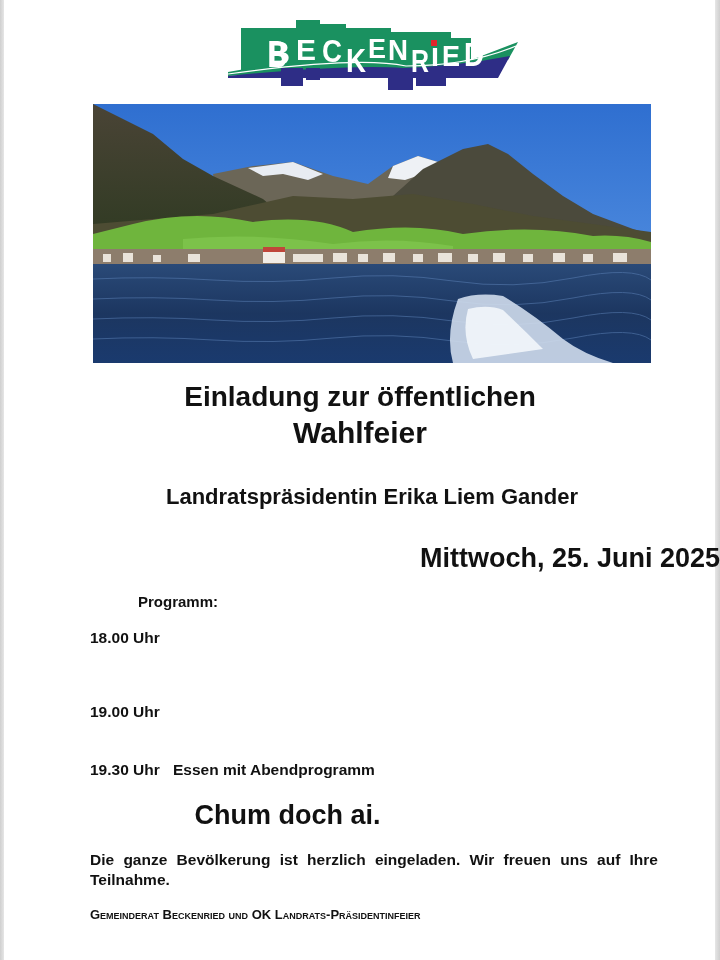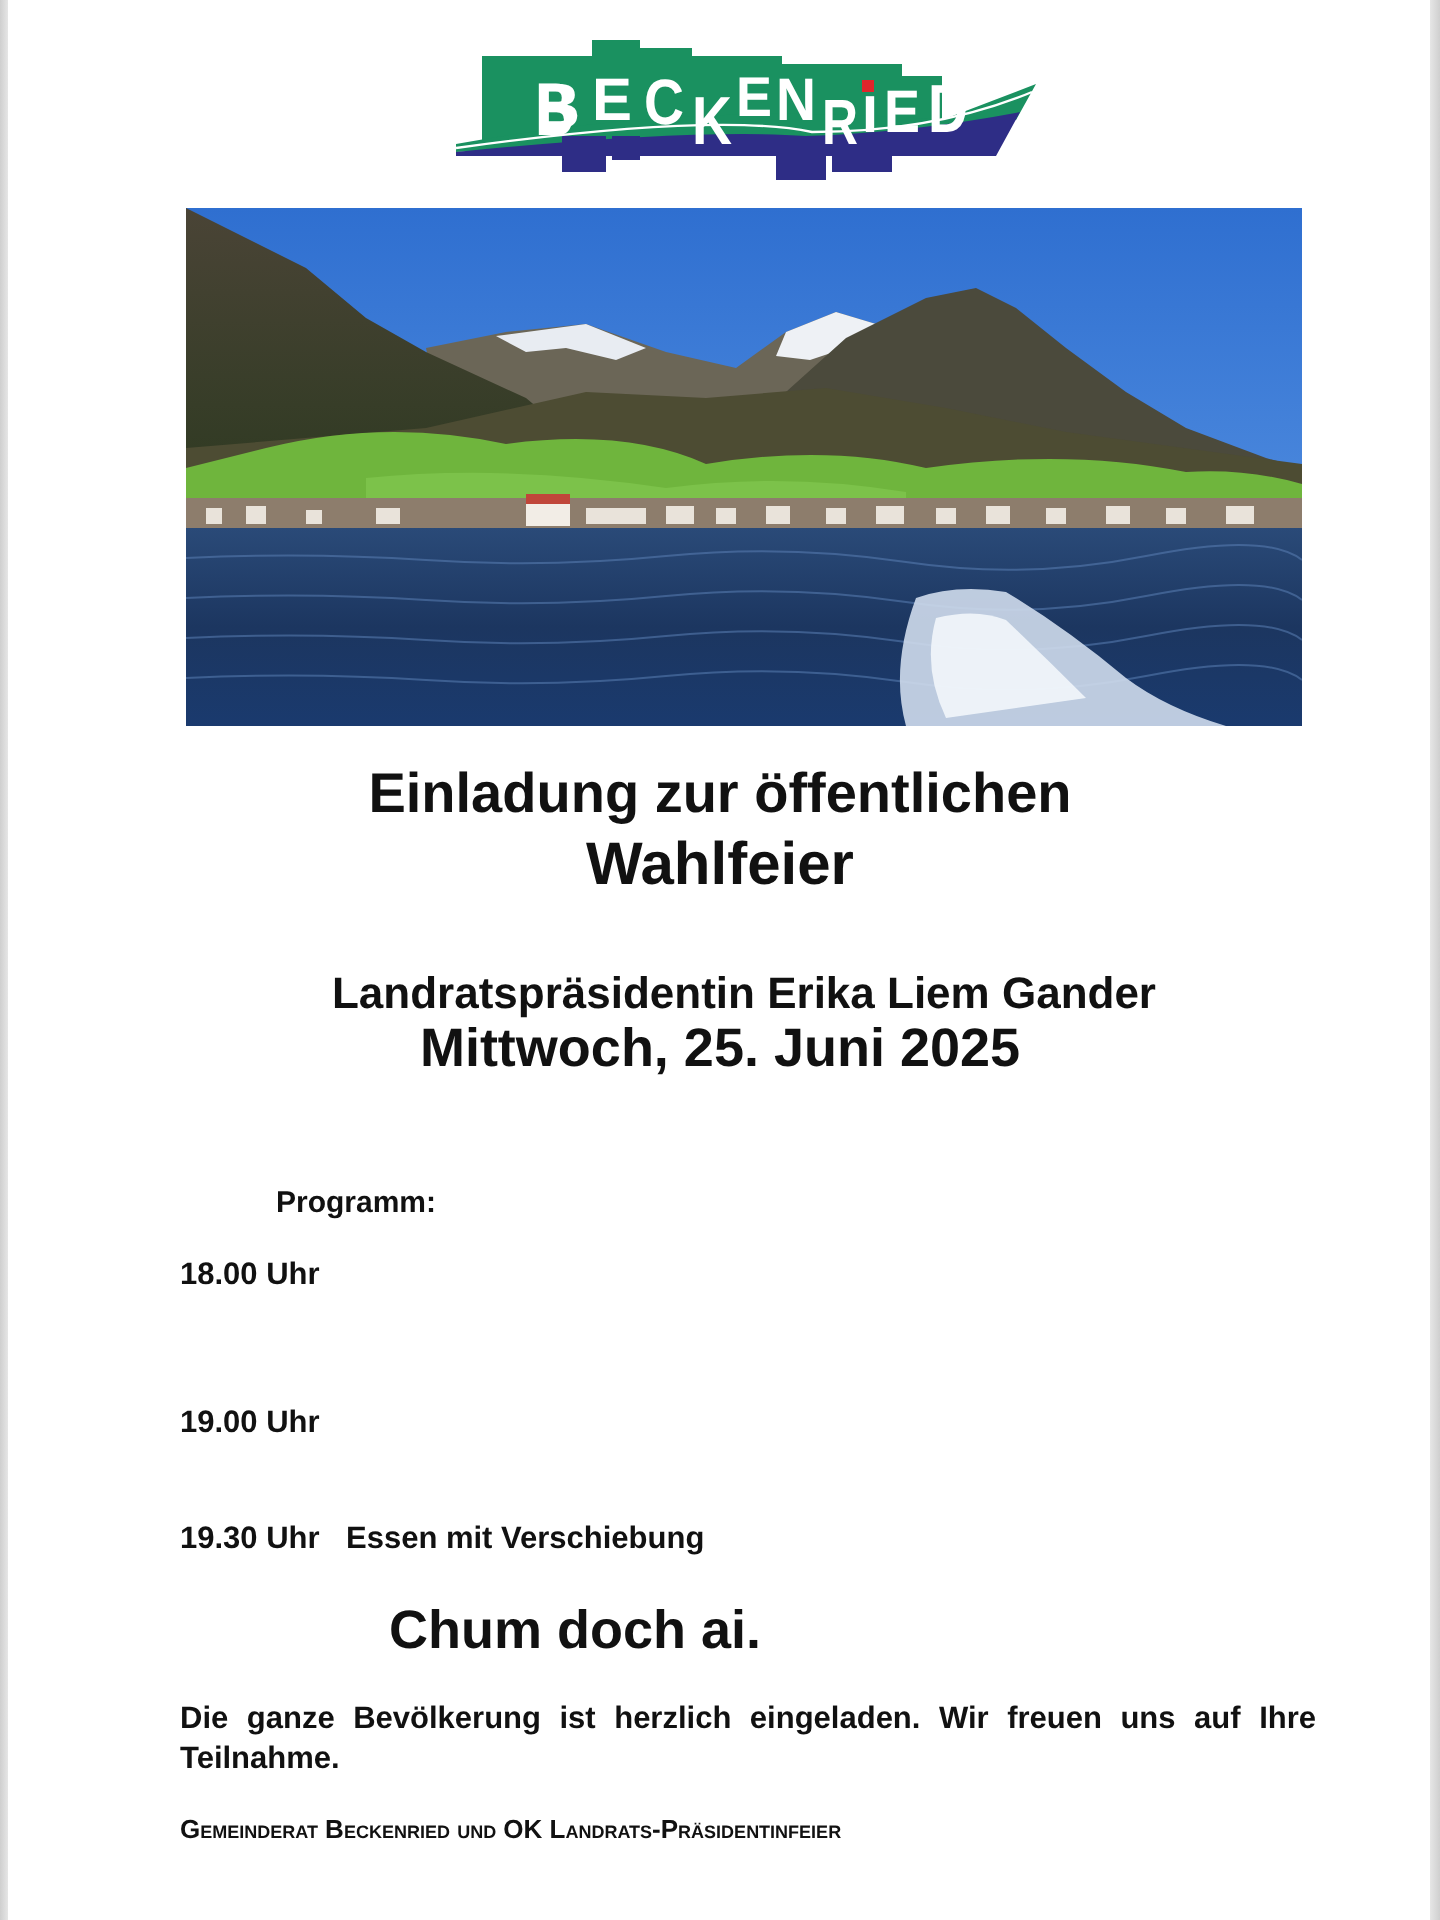--- a/index.html
+++ b/index.html
@@ -29,21 +29,21 @@
       overflow: hidden;
     }
 
     .title {
       position: absolute; left: 0; width: 720px; text-align: center;
       font-weight: bold; margin: 0;
     }
     .t1 { top: 379px; font-size: 28px; line-height: 36px; }
     .t2 { top: 415px; font-size: 30px; line-height: 36px; }
     .t3 { top: 481px; font-size: 22px; line-height: 32px; padding-left: 12px; }
-    .t4 { top: 507px; font-size: 27px; line-height: 34px; }
+    .t4 { top: 541px; font-size: 27px; line-height: 34px; text-align: right; }
 
     .prog-label {
       position: absolute; left: 90px; top: 593px;
       font-size: 15px; font-weight: bold; margin-left: 48px;
     }
     .prog-item {
       position: absolute; left: 90px; width: 567px;
       font-size: 15.5px; font-weight: bold; line-height: 19.5px;
     }
     .prog-item .time { position: absolute; left: 0; top: 0; white-space: nowrap; }
@@ -191,19 +191,19 @@
   <span class="time">18.00 Uhr</span>
 </div>
 
 <div class="prog-item pi2">
   <span class="time">19.00 Uhr</span>
 </div>
 
 <div class="prog-item pi3">
   <span class="time">19.30 Uhr</span>
   <div class="desc">
-    <span>Essen mit Verschiebung</span>
+    <span>Essen mit Abendprogramm</span>
   </div>
 </div>
 
 <div class="closing">Chum doch ai.</div>
 <p class="invite" style="margin:0;">Die ganze Bevölkerung ist herzlich eingeladen. Wir freuen uns auf Ihre Teilnahme.</p>
 <div class="signature">Gemeinderat Beckenried und OK Landrats-Präsidentinfeier</div>
 
 </body></html>

